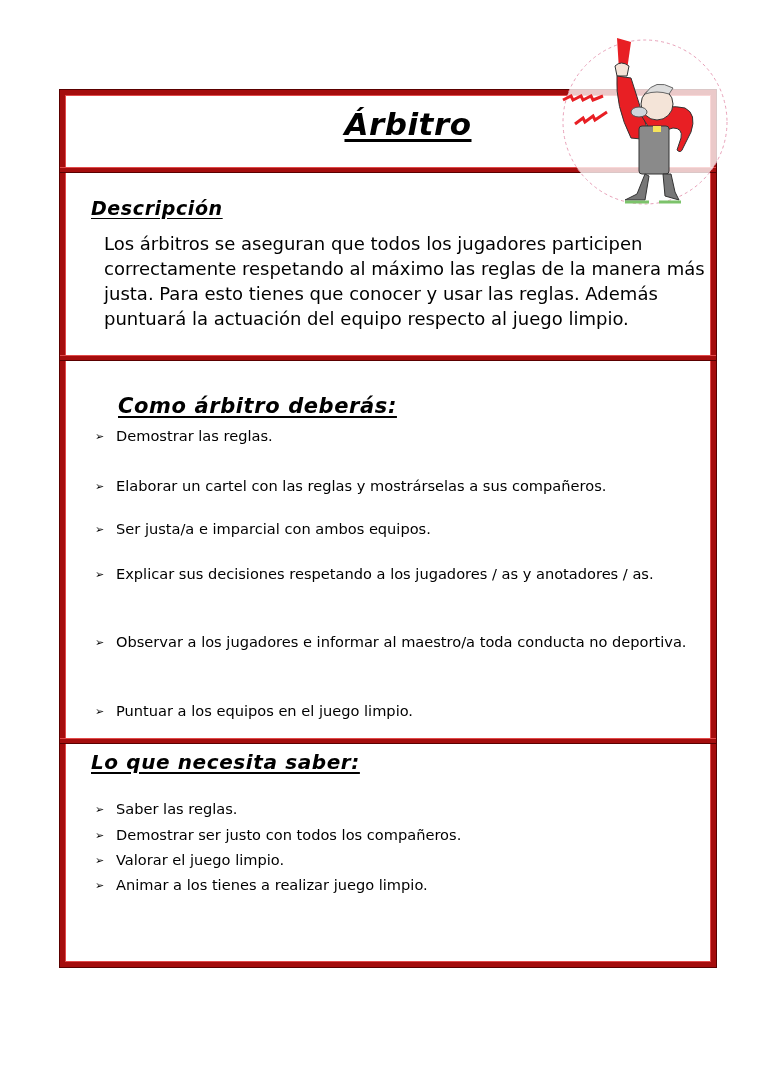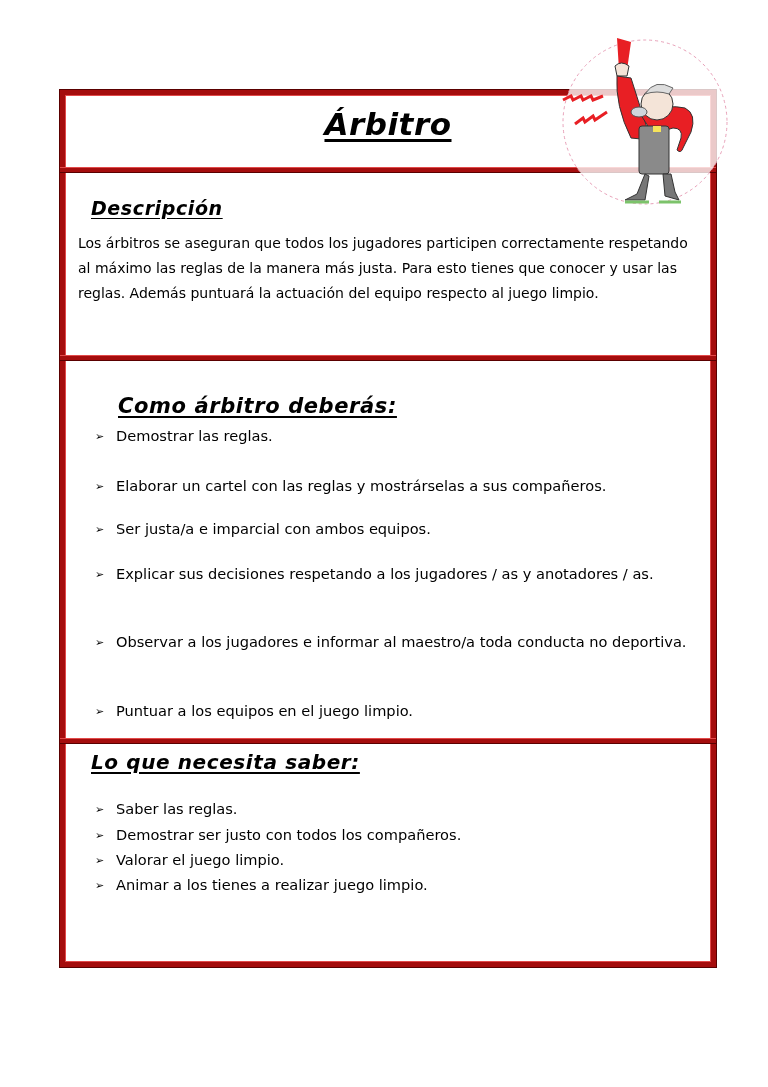--- a/index.html
+++ b/index.html
@@ -6,24 +6,24 @@
   body { width: 768px; height: 1087px; position: relative; overflow: hidden;
          font-family: "DejaVu Sans", sans-serif; color: #000; }
   .frame { position: absolute; left: 60px; top: 90px; width: 656px; height: 877px;
            box-sizing: border-box; border: 5px solid #a50d0d;
            box-shadow: inset 0 0 0 1px #e24a4a, 0 0 0 1px #5a0000; }
   .divider { position: absolute; left: 60px; width: 656px; height: 6px;
              background: #a50d0d; border-top: 1px solid #e24a4a; border-bottom: 1px solid #5a0000;
              box-sizing: border-box; }
   .title { position: absolute; left: 60px; width: 656px; top: 106px; text-align: center;
            font-size: 31px; font-style: italic; font-weight: bold; text-decoration: underline;
-           text-underline-offset: 4px; letter-spacing: 0.5px; }
+           text-underline-offset: 4px; letter-spacing: 0.5px; padding-left: 20px; }
   .h2 { position: absolute; font-style: italic; font-weight: bold; text-decoration: underline;
         text-underline-offset: 3px; font-size: 19px; letter-spacing: 0.6px; }
-  .para { position: absolute; left: 78px; top: 231px; width: 610px; font-size: 14px;
+  .para { position: absolute; left: 104px; top: 231px; width: 610px; font-size: 18px;
           line-height: 25px; }
   .bullet { position: absolute; left: 95px; font-size: 14.6px; line-height: 22px; width: 605px;
             display: flex; }
   .bullet .arrow { width: 21px; flex: none; font-size: 11px; padding-top: 1px; }
   .bullet .txt { flex: 1; }
   .referee { position: absolute; left: 553px; top: 30px; width: 184px; height: 176px; }
 </style>
 </head>
 <body>
 

